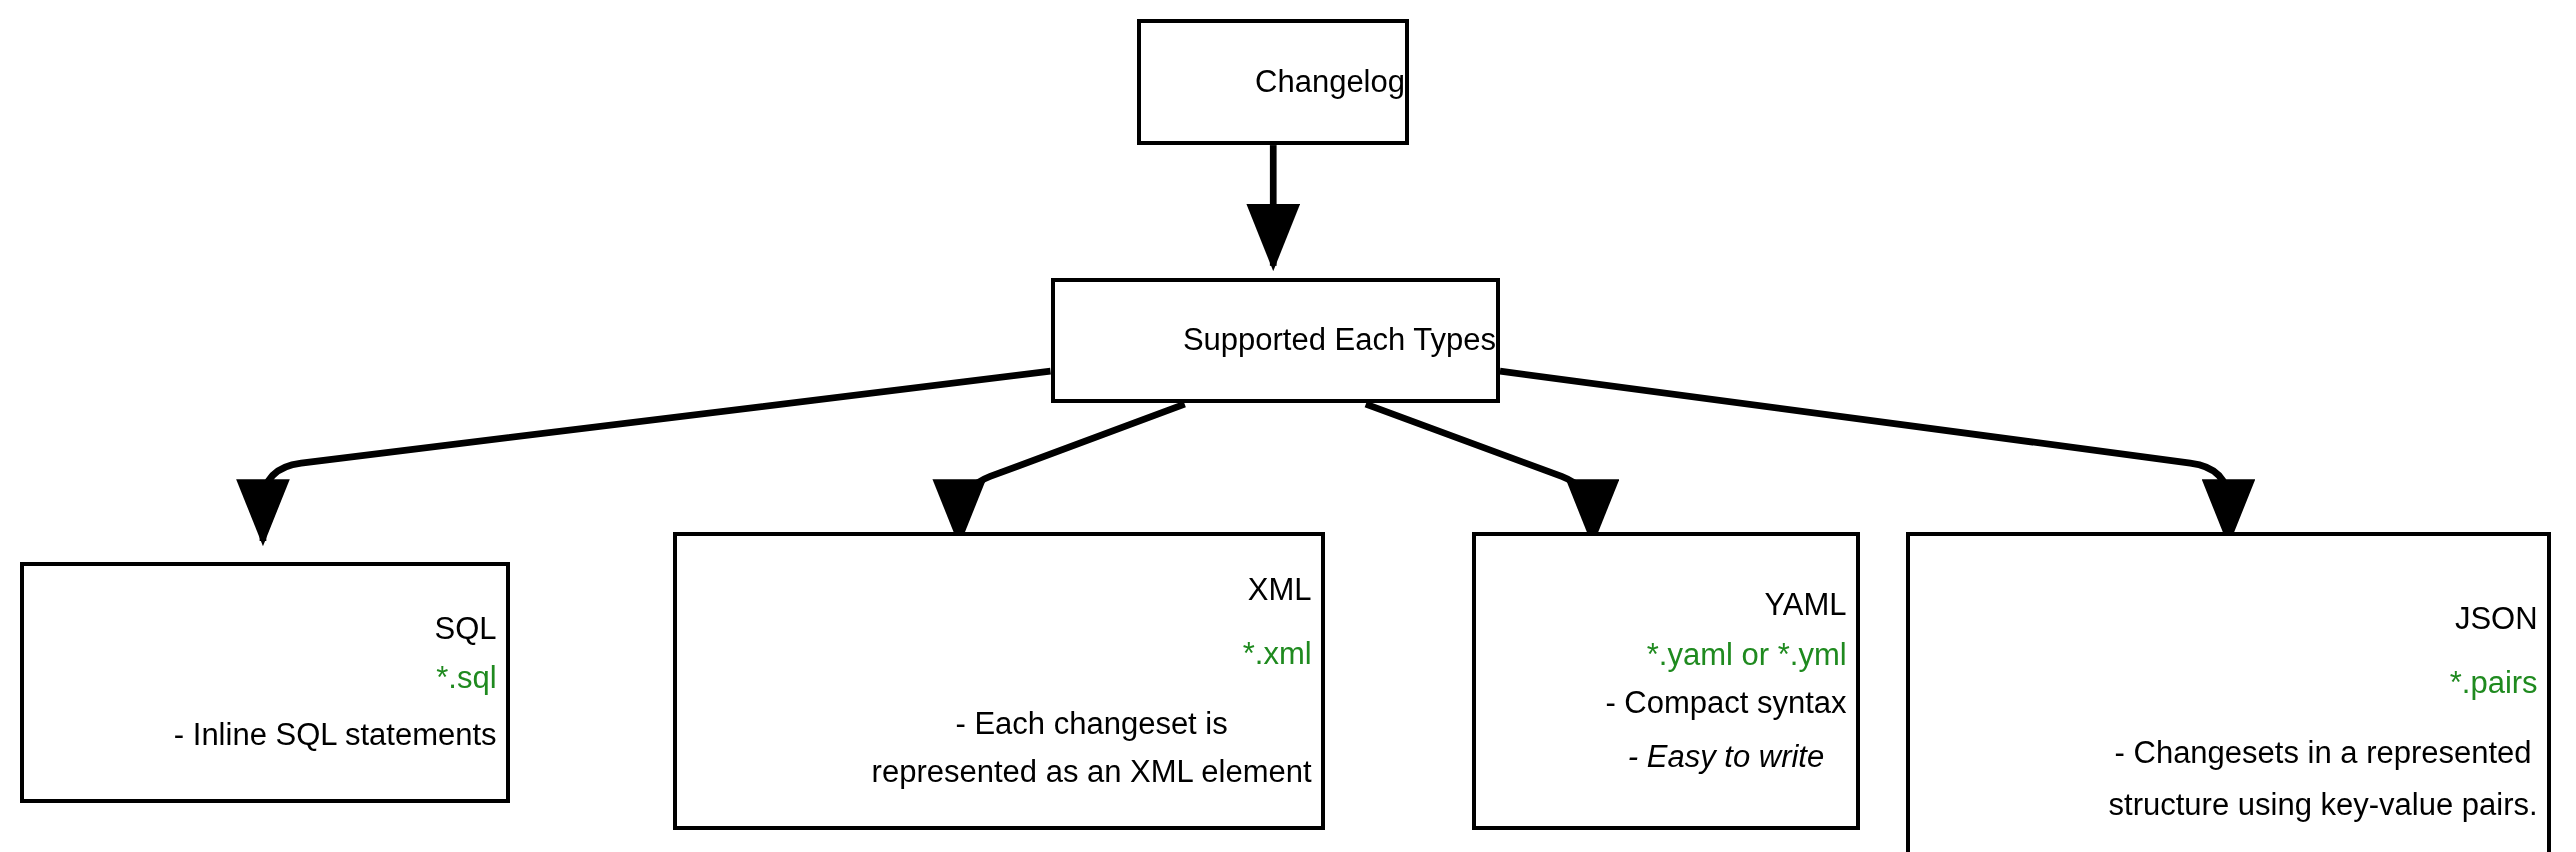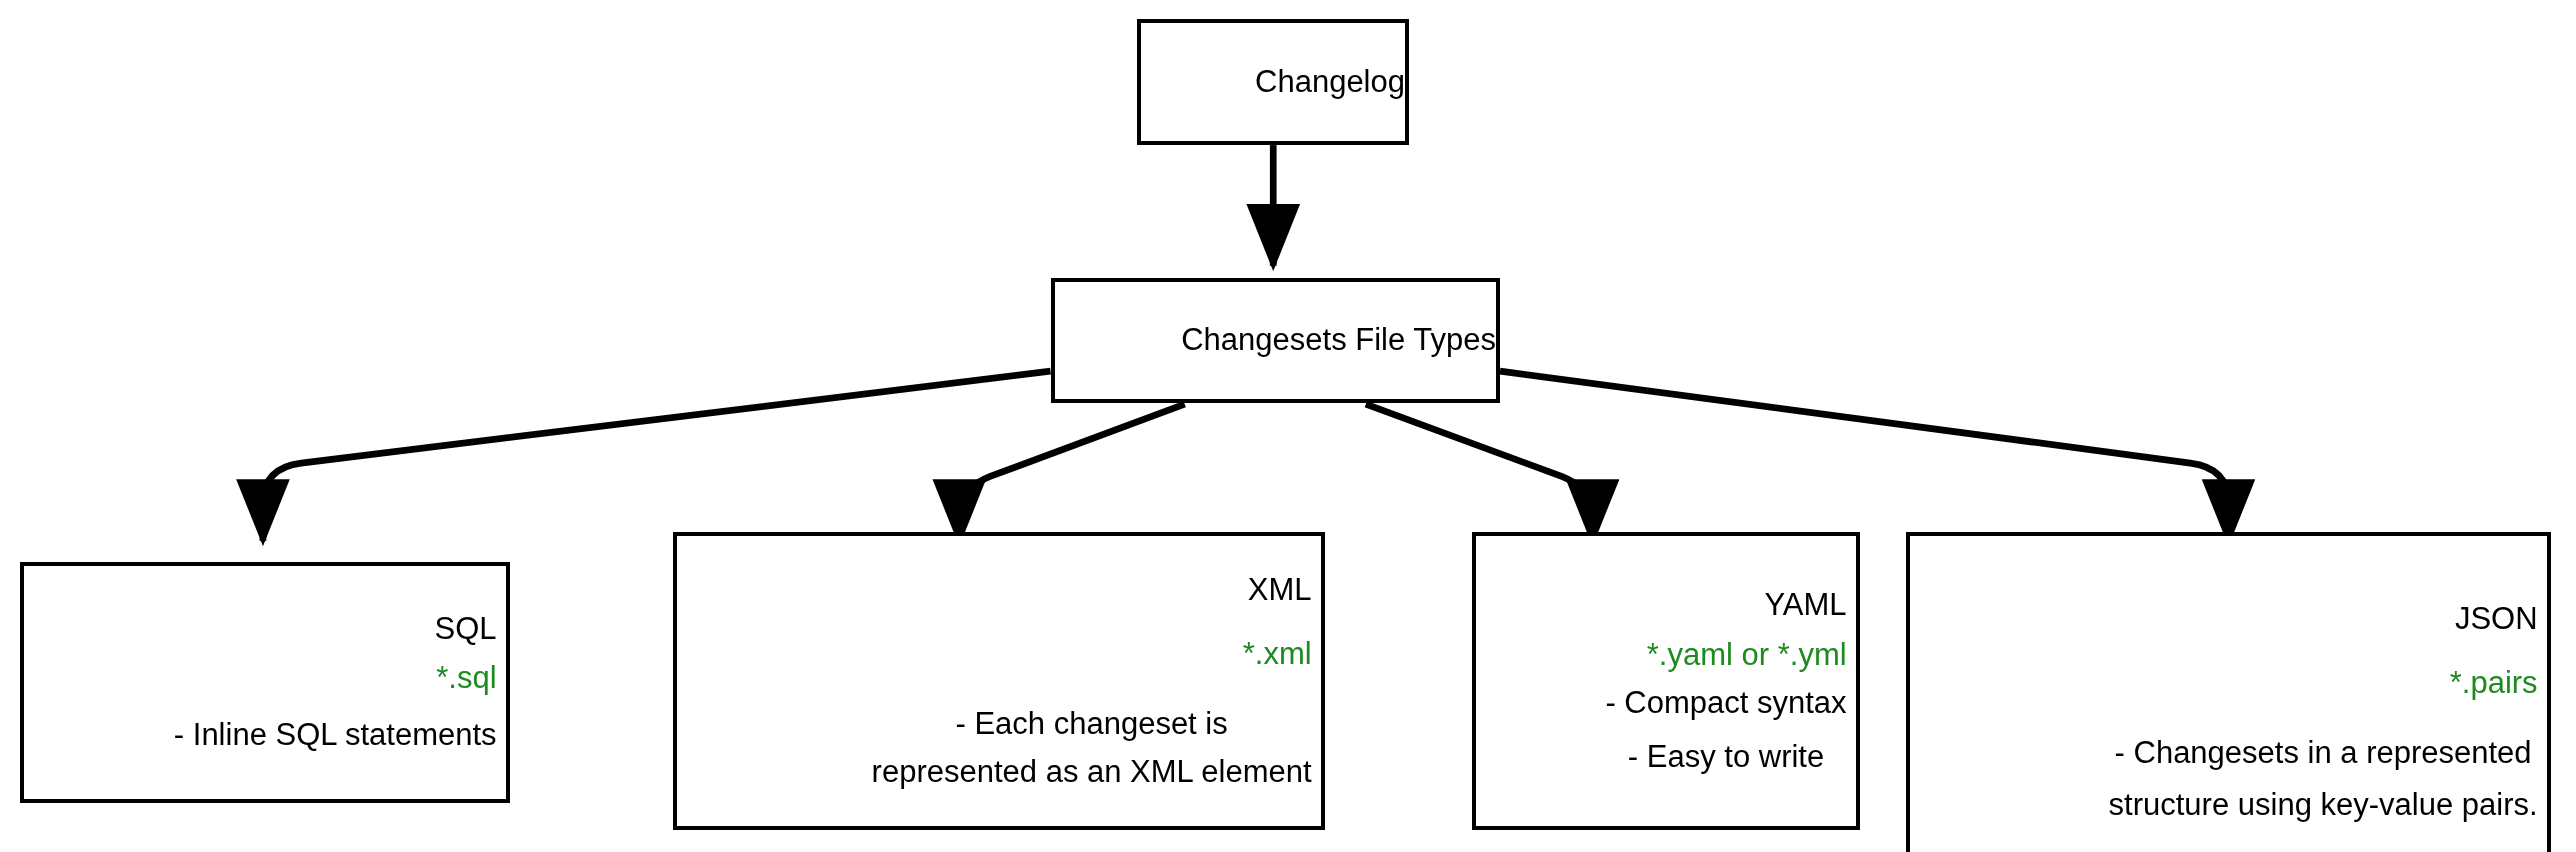--- a/index.html
+++ b/index.html
@@ -107,21 +107,21 @@
   #node-sql .node-title   { margin-bottom: 12px; }
   #node-sql .node-ext     { margin-bottom: 20px; }
   #node-xml .node-title   { margin-bottom: 28px; }
   #node-xml .node-ext     { margin-bottom: 32px; margin-left: 20px; }
   #node-yaml .node-title  { margin-bottom: 13.4px; }
   #node-yaml .node-ext    { margin-bottom: 10.7px; }
   #node-json .node-title  { margin-bottom: 28px; }
   #node-json .node-ext    { margin-bottom: 32px; }
   #node-xml .node-desc-line + .node-desc-line { margin-top: 10.7px; }
   #node-json .node-desc-line + .node-desc-line { margin-top: 14.8px; }
-  #node-yaml .node-desc-line + .node-desc-line { margin-top: 16px; }
+  #node-yaml .node-desc-line + .node-desc-line { margin-top: 16px; font-style: italic; }
 </style>
 </head>
 <body>
 
 <div id="diagram-root">
 
   <svg id="edge-layer" viewBox="0 0 3840 1271" width="2576" height="853" xmlns="http://www.w3.org/2000/svg">
     <defs>
       <marker id="arrowhead" markerWidth="10" markerHeight="8" refX="9.2" refY="4" orient="auto" markerUnits="strokeWidth">
         <path d="M0,0 L10,4 L0,8 z" fill="#000000"></path>
@@ -137,21 +137,21 @@
     <path d="M2036,602 L2328,710 Q2374,728 2374,772 L2374,806" fill="none" stroke="#000000" stroke-width="10" marker-end="url(#arrowhead)"></path>
 
     <path d="M2236,553 L3265,690 Q3322,697 3322,750 L3322,806" fill="none" stroke="#000000" stroke-width="10" marker-end="url(#arrowhead)"></path>
   </svg>
 
   <div class="node" id="node-changelog">
     <span class="node-title">Changelog</span>
   </div>
 
   <div class="node" id="node-supported">
-    <span class="node-title">Changesets File Types</span>
+    <span class="node-title">Supported Each Types</span>
   </div>
 
   <div class="node" id="node-sql">
     <span class="node-title">SQL</span>
     <span class="node-ext">*.sql</span>
     <div class="node-desc">
       <span class="node-desc-line">- Inline SQL statements</span>
     </div>
   </div>
 

